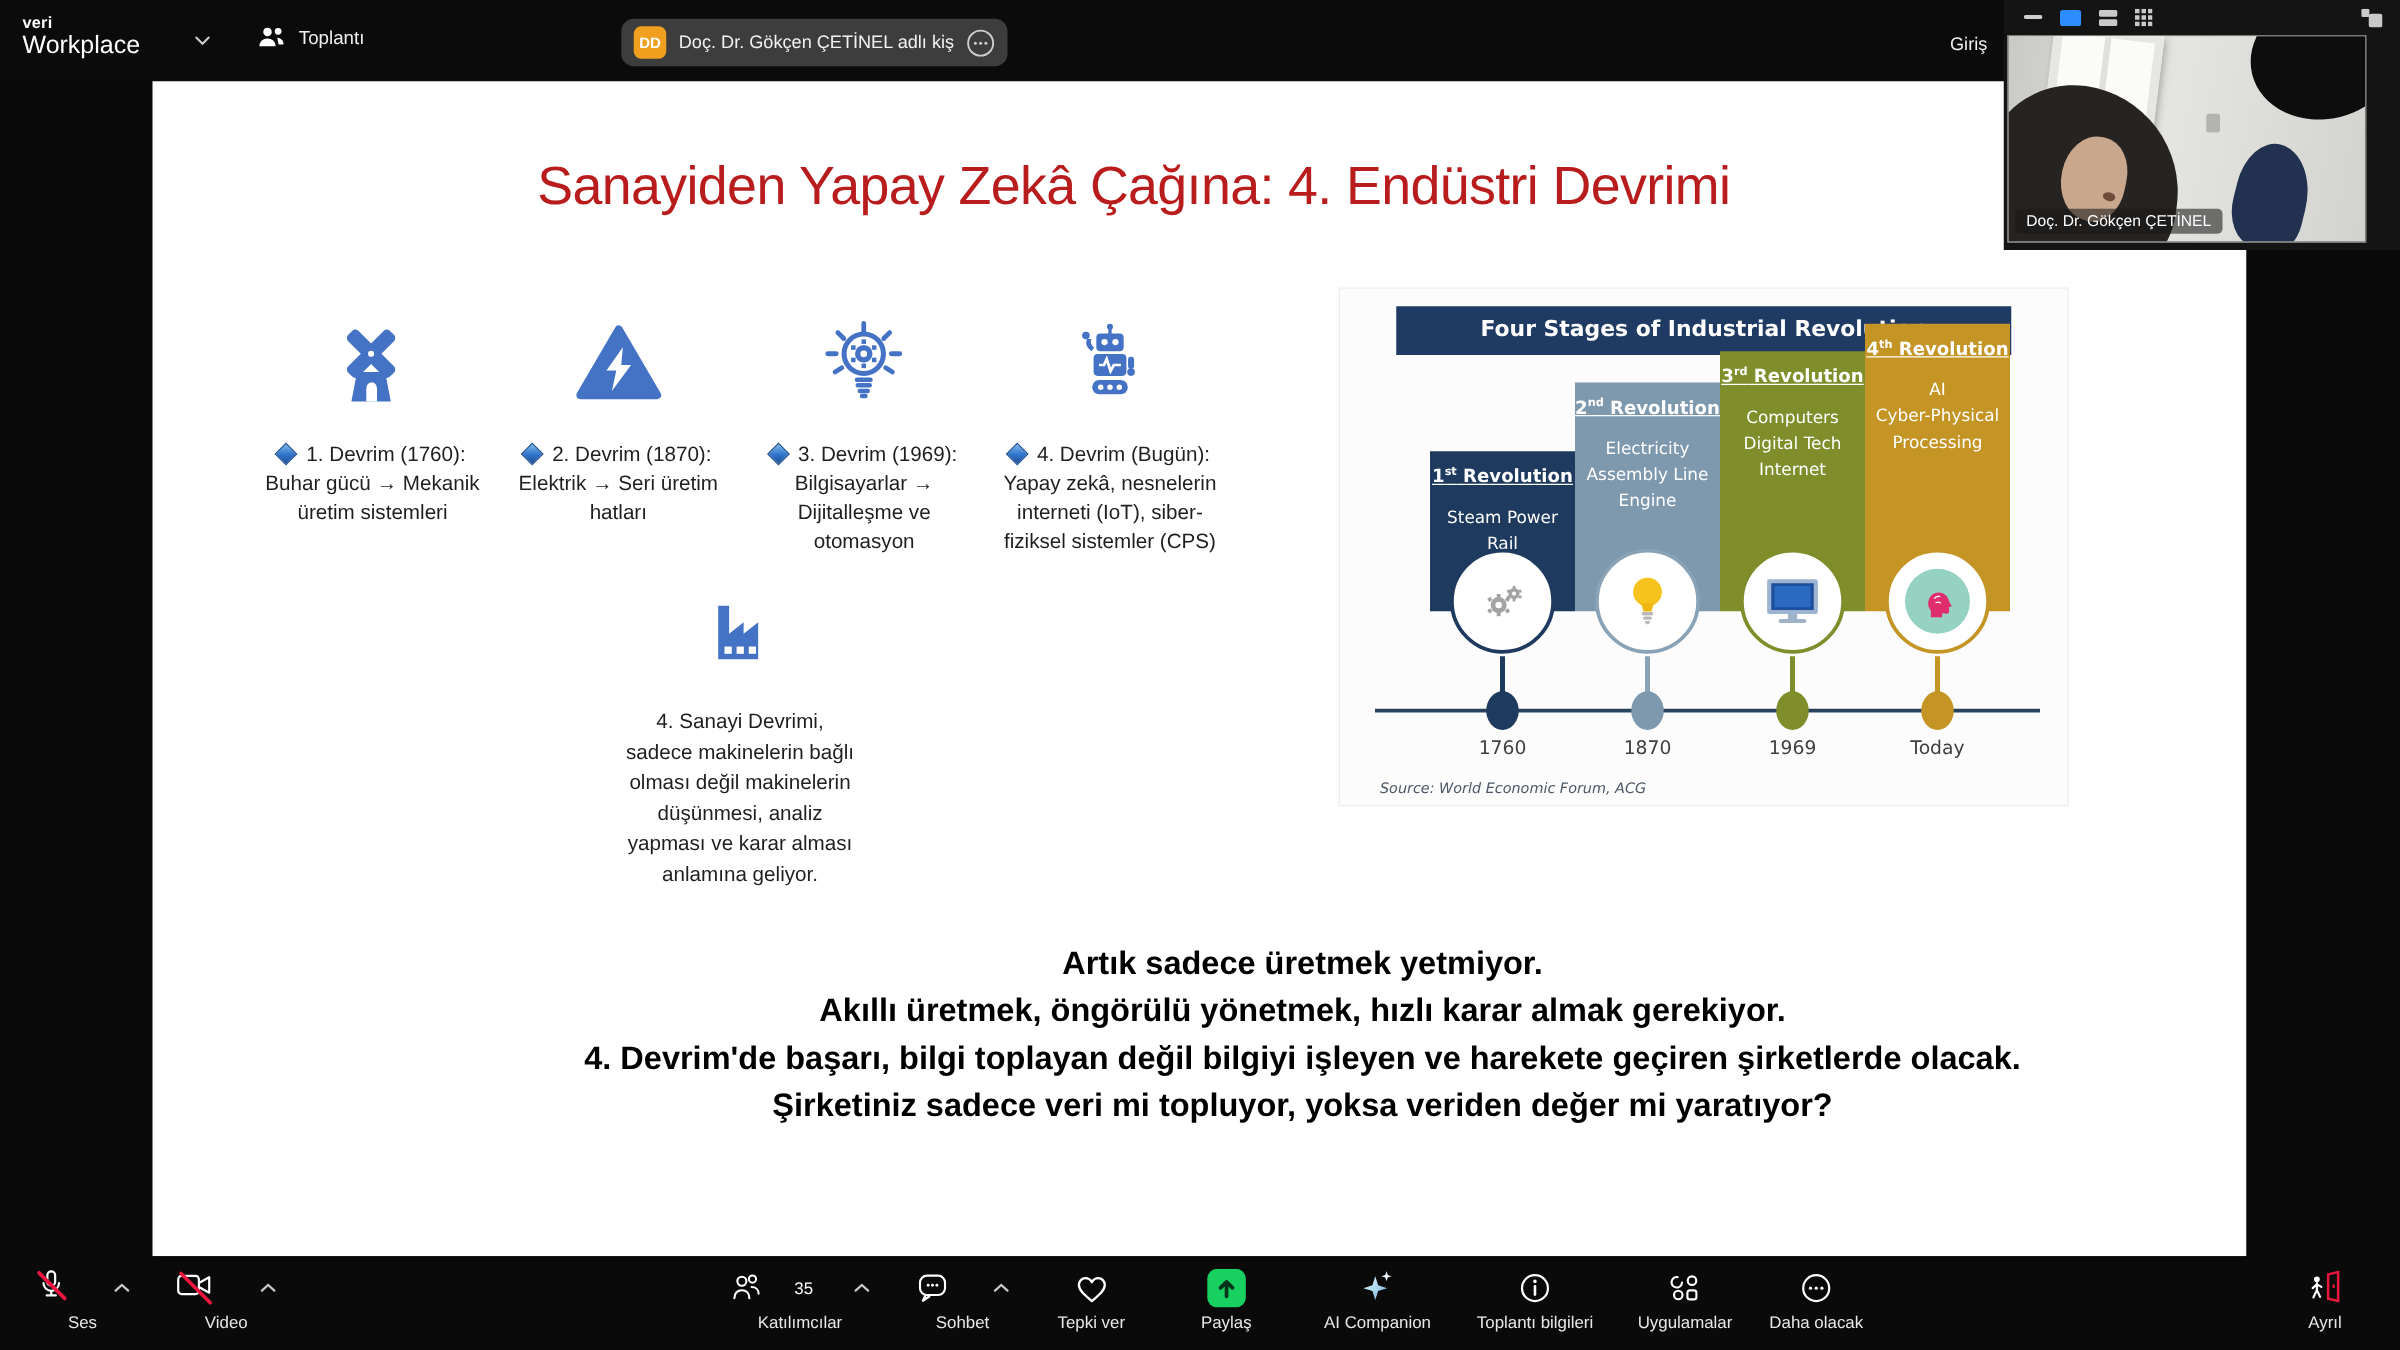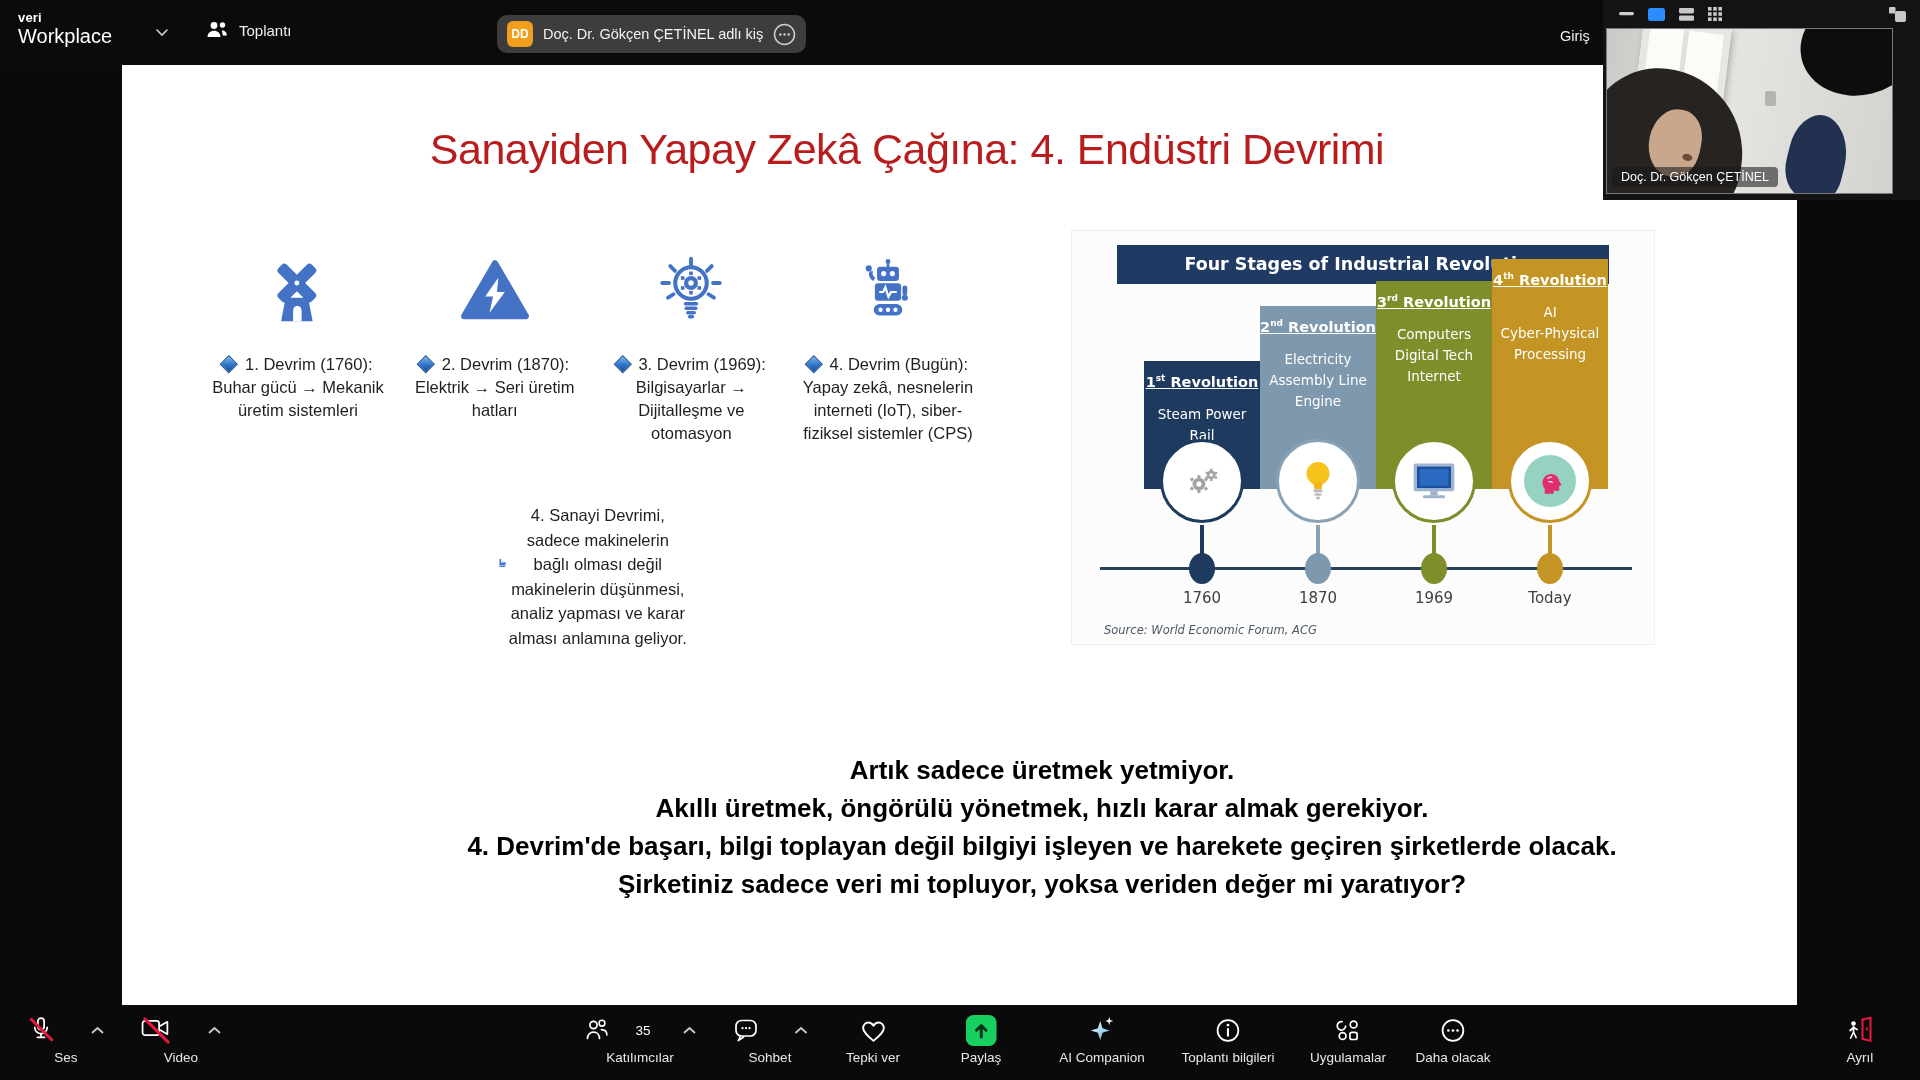--- a/index.html
+++ b/index.html
@@ -24,21 +24,21 @@
   
   .slide { position:absolute; left:122px; top:65px; width:1675px; height:940px; background:#fff; color:#111; }
   .slide-title { position:absolute; left:60px; top:60px; width:1450px; text-align:center;
                  font-size:43px; letter-spacing:-.5px; color:#b91c1c; }
   .features { position:absolute; left:90px; top:188px; width:762px; display:flex; justify-content:space-between; }
   .fcol { width:172px; display:flex; flex-direction:column; align-items:center; }
   .ficon { height:78px; display:flex; align-items:center; justify-content:center; }
   .ftext { margin-top:22px; font-size:16.5px; line-height:23px; text-align:center; color:#1f1f1f; }
   .diamond { display:inline-block; width:13px; height:13px; margin-right:4px; transform:rotate(45deg) translateY(1px);
              background:linear-gradient(135deg,#7db6ea 0%,#2e74c9 55%,#1d4e93 100%); border:1px solid #1d4e93; }
-  .factory-col { position:absolute; left:375px; top:410px; width:190px; display:flex; flex-direction:row; align-items:center; }
+  .factory-col { position:absolute; left:375px; top:410px; width:190px; display:flex; flex-direction:column; align-items:center; }
   .factory-col .ftext { margin-top:28px; font-size:16.5px; line-height:24.5px; }
 
   .statements { position:absolute; left:180px; top:686px; width:1480px; text-align:center;
                 font-weight:bold; font-size:26px; line-height:38px; color:#000; }
 
   
   .chart { position:absolute; left:949px; top:165px; width:584px; height:415px; background:#fcfcfc;
            border:1px solid #eee; font-family:"DejaVu Sans", sans-serif; }
   .chart-header { position:absolute; left:45px; top:14px; width:492px; height:39px; background:#1f3a63;
                   color:#fff; font-size:17.5px; font-weight:bold; text-align:center; line-height:39px; }

